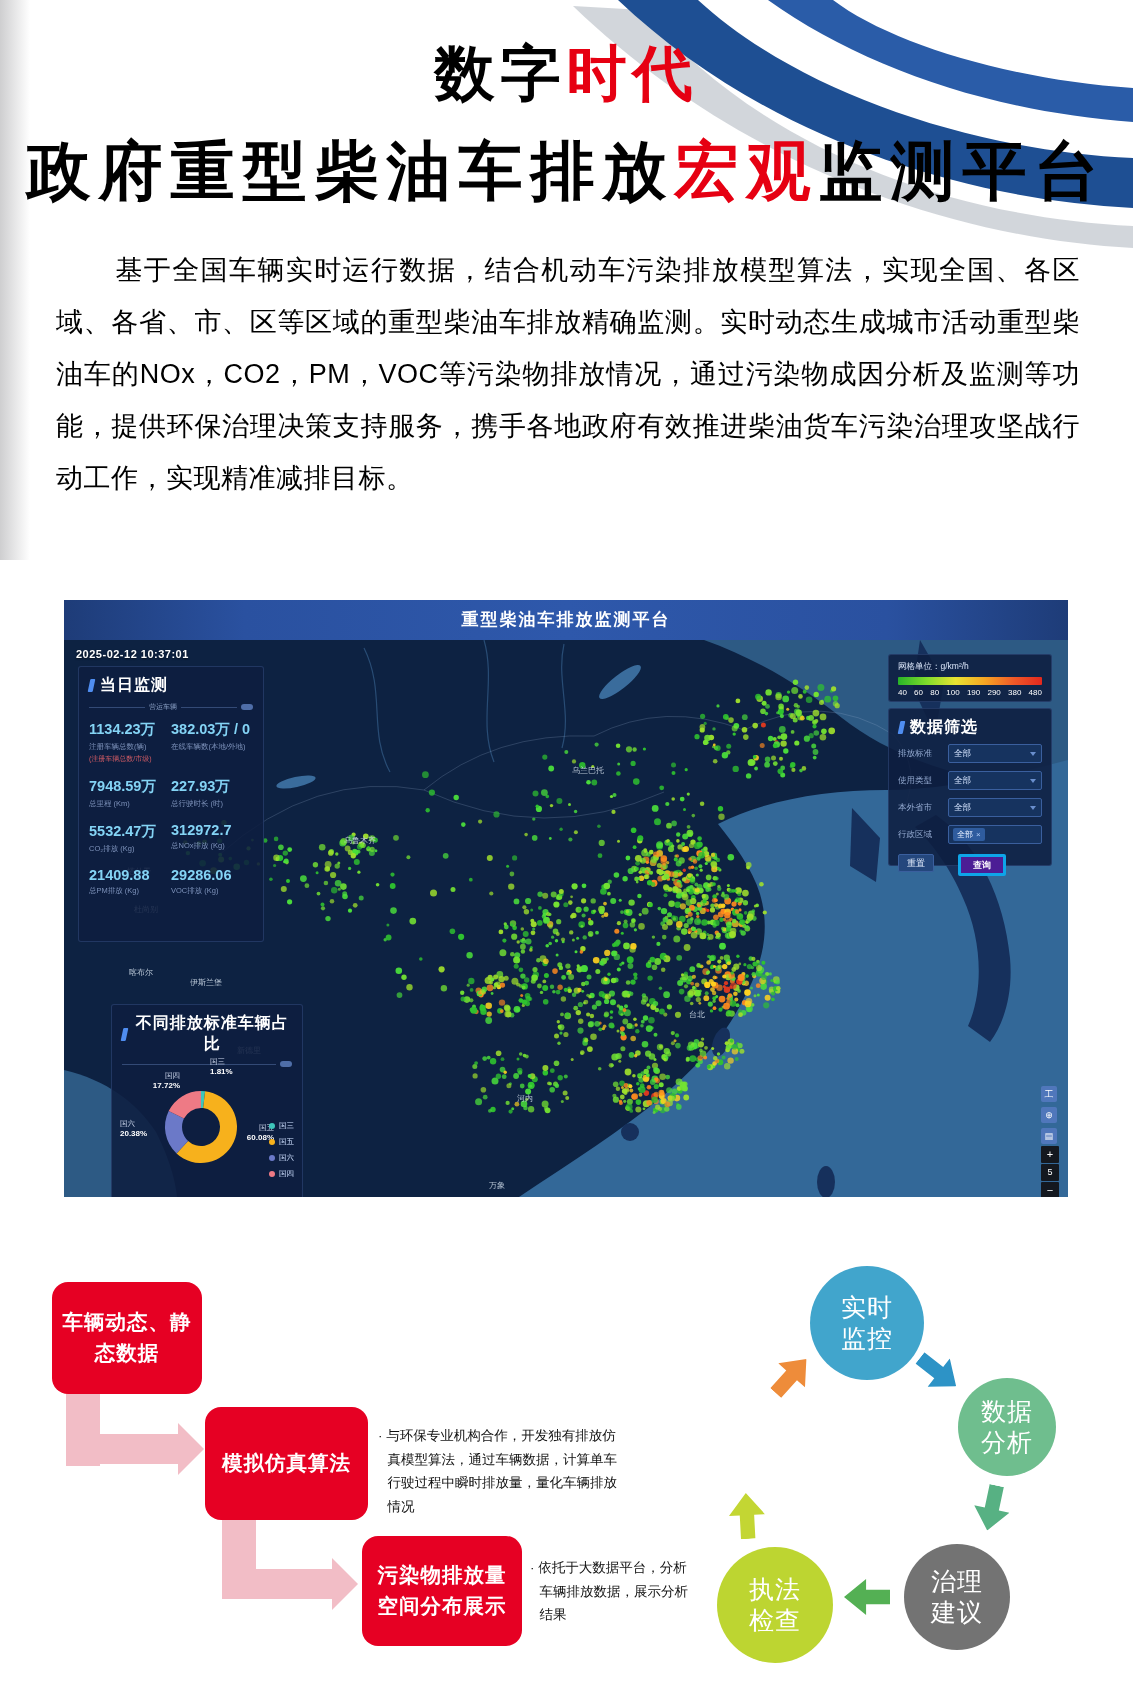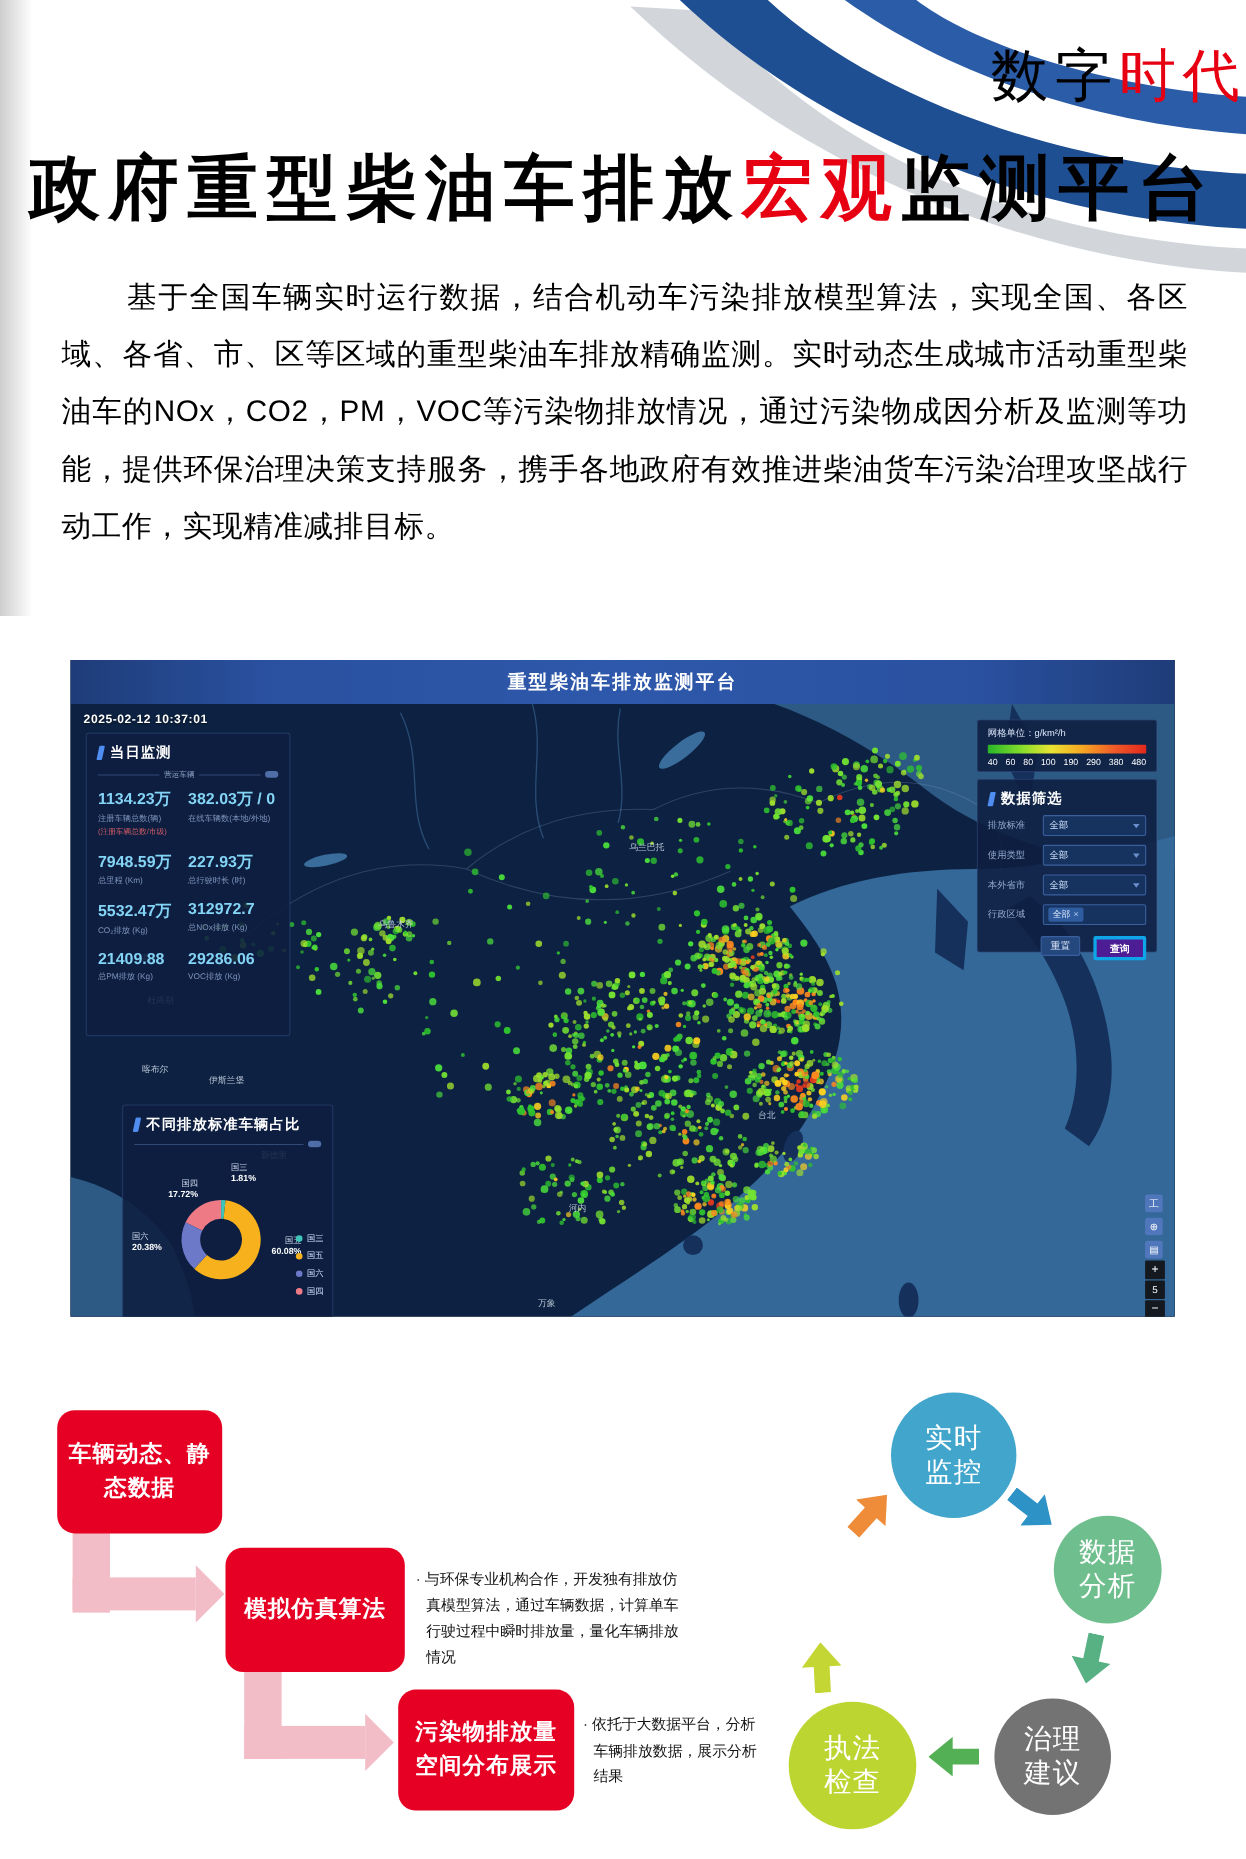--- a/index.html
+++ b/index.html
@@ -2,40 +2,40 @@
 <html><head>
 <meta charset="utf-8">
 <style>
   html,body{margin:0;padding:0;background:#e8e8e8;}
   .poster{position:relative;width:1133px;height:1690px;background:#fff;overflow:hidden;
           font-family:"Liberation Sans",sans-serif;margin:0 auto;}
   
   .left-fade{position:absolute;left:0;top:0;width:30px;height:560px;
              background:linear-gradient(90deg,rgba(190,190,192,.75),rgba(255,255,255,0));}
   .swoosh{position:absolute;right:0;top:0;pointer-events:none;}
-  .title1{position:absolute;top:34px;left:0;width:100%;text-align:right;
-          font-size:52px;font-weight:400;letter-spacing:6px;color:#000;}
+  .title1{position:absolute;top:34px;left:0;width:100%;text-align:center;
+          font-size:60px;font-weight:700;letter-spacing:6px;color:#000;}
   .title2{position:absolute;top:128px;left:0;width:100%;text-align:center;
           font-size:64px;font-weight:800;letter-spacing:8px;color:#000;white-space:nowrap;}
   .red{color:#e60012;}
   .para{position:absolute;top:244px;left:56px;width:1024px;font-size:27px;line-height:52px;
         color:#000;text-align:justify;text-indent:2.2em;font-weight:500;letter-spacing:.5px;}
   
   .dash{position:absolute;left:64px;top:600px;width:1004px;height:597px;background:#0d2242;overflow:hidden;}
   .dash-head{position:absolute;left:0;top:0;width:100%;height:40px;
      background:linear-gradient(90deg,#1e3c78 0%,#2a51a0 18%,#2e58ab 50%,#2a51a0 82%,#1e3c78 100%);}
   .dash-head span{display:block;text-align:center;line-height:40px;color:#fff;font-size:17px;font-weight:700;letter-spacing:2px;}
   .map{position:absolute;left:0;top:40px;width:1004px;height:557px;}
   .map svg{position:absolute;left:0;top:0;}
   .city{position:absolute;transform:translate(-50%,-50%);font-size:8px;color:#c9d6e4;opacity:.9;white-space:nowrap;}
   .ts{position:absolute;left:12px;top:48px;font-size:11px;font-weight:700;color:#fff;letter-spacing:.5px;text-shadow:0 1px 2px rgba(0,0,0,.6);}
   .panel{position:absolute;background:rgba(14,30,64,.88);border:1px solid rgba(90,130,200,.25);border-radius:3px;box-sizing:border-box;}
   .p-title{display:flex;align-items:center;gap:6px;padding:8px 10px 4px 10px;}
   .accent{width:5px;height:13px;background:#4f8df0;transform:skewX(-12deg);border-radius:1px;}
-  .p-title b{color:#fff;font-size:13px;letter-spacing:1px;}
+  .p-title b{color:#fff;font-size:16px;letter-spacing:1px;text-align:center;}
   .divider{display:flex;align-items:center;margin:2px 10px 6px 10px;gap:4px;}
   .divider .ln{flex:1;border-top:1px solid rgba(110,140,200,.4);}
   .divider .dlabel{font-size:7px;color:#8ba1c6;}
   .divider .toggle{width:12px;height:6px;border-radius:3px;background:#4f6ea8;}
   
   .p-today{left:14px;top:66px;width:186px;height:276px;}
   .stats{display:grid;grid-template-columns:1fr 1fr;row-gap:13px;padding:2px 10px;}
   .stat .v{color:#84d4f5;font-size:14.5px;font-weight:700;white-space:nowrap;}
   .stat .l{color:#7e93bb;font-size:7.5px;margin-top:3px;}
   .stat .n{color:#d05b64;font-size:7px;margin-top:2px;}
@@ -51,21 +51,21 @@
   .f-rows{display:flex;flex-direction:column;gap:8px;padding:2px 9px;}
   .f-row{display:flex;align-items:center;gap:6px;}
   .f-label{width:44px;font-size:8.5px;color:#93a9cf;}
   .f-select{flex:1;height:17px;background:#16335f;border:1px solid #3a5f9e;border-radius:2px;
             display:flex;align-items:center;justify-content:space-between;padding:0 5px;}
   .f-select i{width:0;height:0;border-left:3px solid transparent;border-right:3px solid transparent;border-top:4px solid #6a8fce;}
   .f-select span{font-size:8.5px;color:#d5e4ff;}
   .f-tagbox{flex:1;height:17px;background:#16335f;border:1px solid #3a5f9e;border-radius:2px;display:flex;align-items:center;padding:0 4px;}
   .f-tag{background:#2f5c9e;border-radius:2px;padding:1px 4px;font-size:8px;color:#e6efff;display:flex;gap:3px;align-items:center;}
   .f-tag em{font-style:normal;color:#aecaf5;}
-  .f-btns{display:flex;justify-content:flex-end;gap:12px;padding:8px 9px 0 9px;}
+  .f-btns{display:flex;gap:24px;padding:8px 9px 0 9px;}
   .btn-reset{min-width:34px;height:16px;line-height:16px;text-align:center;font-size:9px;color:#dbe6f8;
              background:#24477d;border:1px solid #3a5f9e;border-radius:2px;}
   .btn-query{min-width:42px;height:16px;line-height:16px;text-align:center;font-size:9px;color:#fff;
              background:#4c1d95;border:3px solid #0ea5e9;border-radius:2px;font-weight:bold;}
   
   .p-donut{left:14px;top:404px;width:192px;height:221px;margin-left:33px;}
   .p-donut svg{position:absolute;left:0;top:0;}
   .callout{position:absolute;font-size:7.5px;color:#cfd9ee;line-height:1.35;}
   .callout b{display:block;color:#fff;font-size:8px;}
   .donut-legend{position:absolute;right:8px;top:116px;display:flex;flex-direction:column;gap:6px;}

